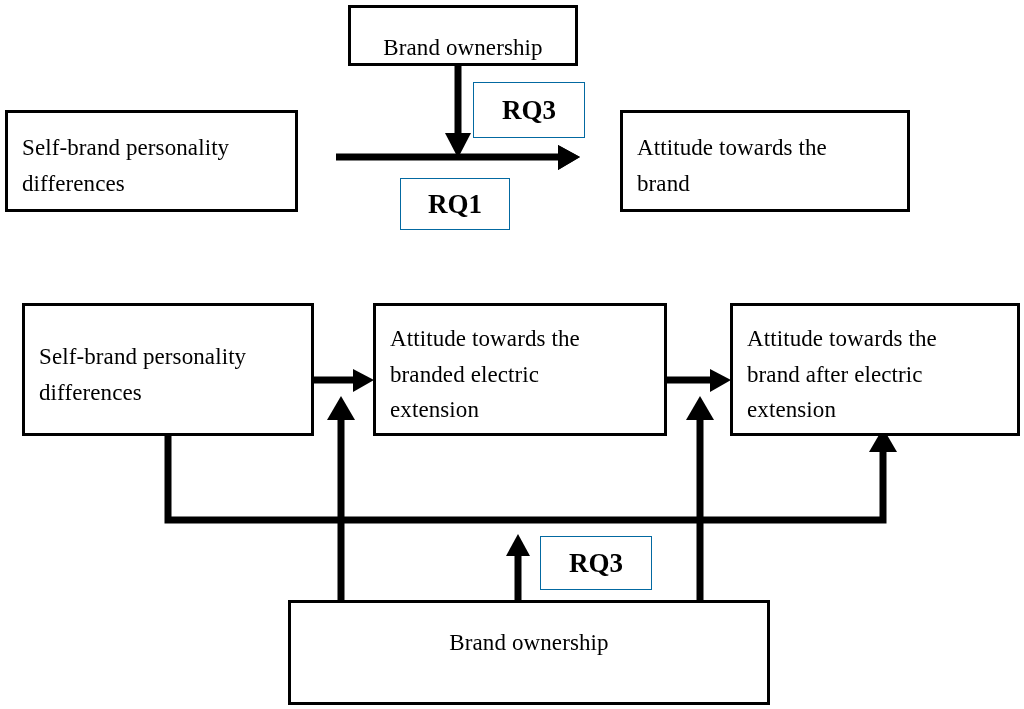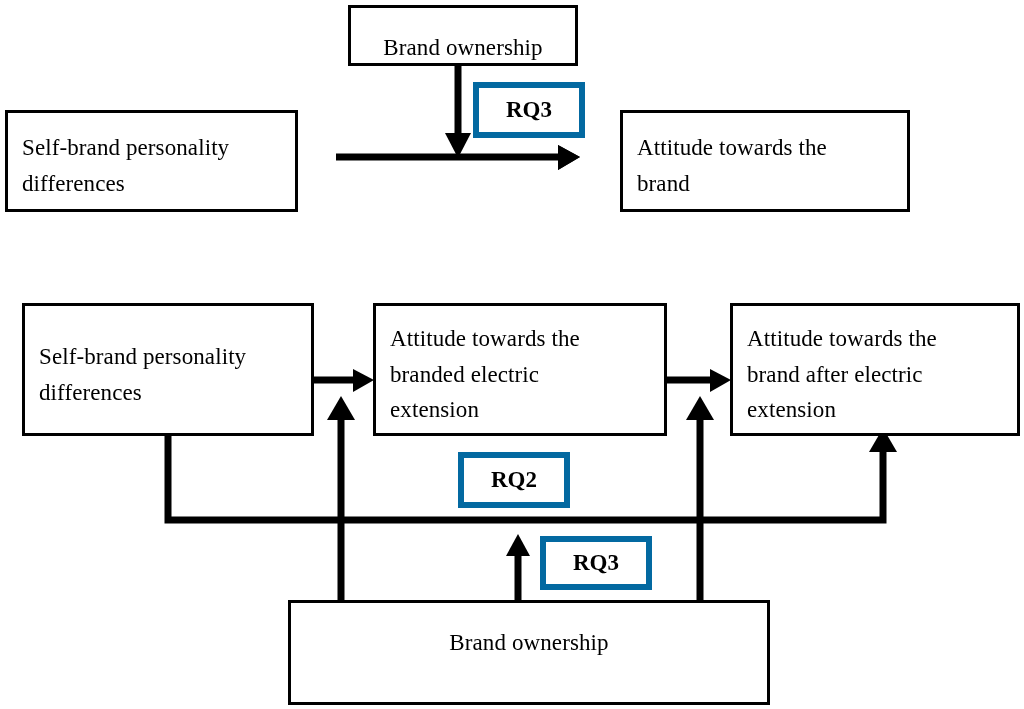--- a/index.html
+++ b/index.html
@@ -39,27 +39,27 @@
     justify-content: flex-start;
     align-items: center;
   }
   .node.center-label .txt {
     text-align: center;
     padding-top: 22px;
   }
   .rq {
     position: absolute;
     box-sizing: border-box;
-    border: 6px solid #0369a1;
+    border: 1px solid #0369a1;
     background: #ffffff;
     display: flex;
     align-items: center;
     justify-content: center;
     font-weight: bold;
-    font-size: 23px;
+    font-size: 27px;
     z-index: 5;
   }
   svg.wires {
     position: absolute;
     left: 0;
     top: 0;
     width: 1024px;
     height: 709px;
     z-index: 1;
     overflow: visible;
@@ -120,20 +120,21 @@
 differences</span>
   </div>
 
   <div class="node" style="left:620px; top:110px; width:290px; height:102px;">
     <span class="txt">Attitude towards the
 brand</span>
   </div>
 
   <div class="rq" style="left:473px; top:82px; width:112px; height:56px;">RQ3</div>
 
+  <div class="rq" style="left:400px; top:178px; width:110px; height:52px;">RQ1</div>
 
   <div class="node" style="left:22px; top:303px; width:292px; height:133px;">
     <span class="txt">Self-brand personality
 differences</span>
   </div>
 
   <div class="node" style="left:373px; top:303px; width:294px; height:133px;">
     <span class="txt">Attitude towards the
 branded electric
 extension</span>
@@ -142,21 +143,20 @@
   <div class="node" style="left:730px; top:303px; width:290px; height:133px;">
     <span class="txt">Attitude towards the
 brand after electric
 extension</span>
   </div>
 
   <div class="node center-label" style="left:288px; top:600px; width:482px; height:105px;">
     <span class="txt">Brand ownership</span>
   </div>
 
-  <div class="rq" style="left:458px; top:452px; width:112px; height:56px;">RQ2</div>
 
   <div class="rq" style="left:540px; top:536px; width:112px; height:54px;">RQ3</div>
 
   <svg class="wires wires-top" viewBox="0 0 1024 709">
 
     <polygon class="head" points="558,145 558,170 580,157"></polygon>
   </svg>
 
 </div>
 

